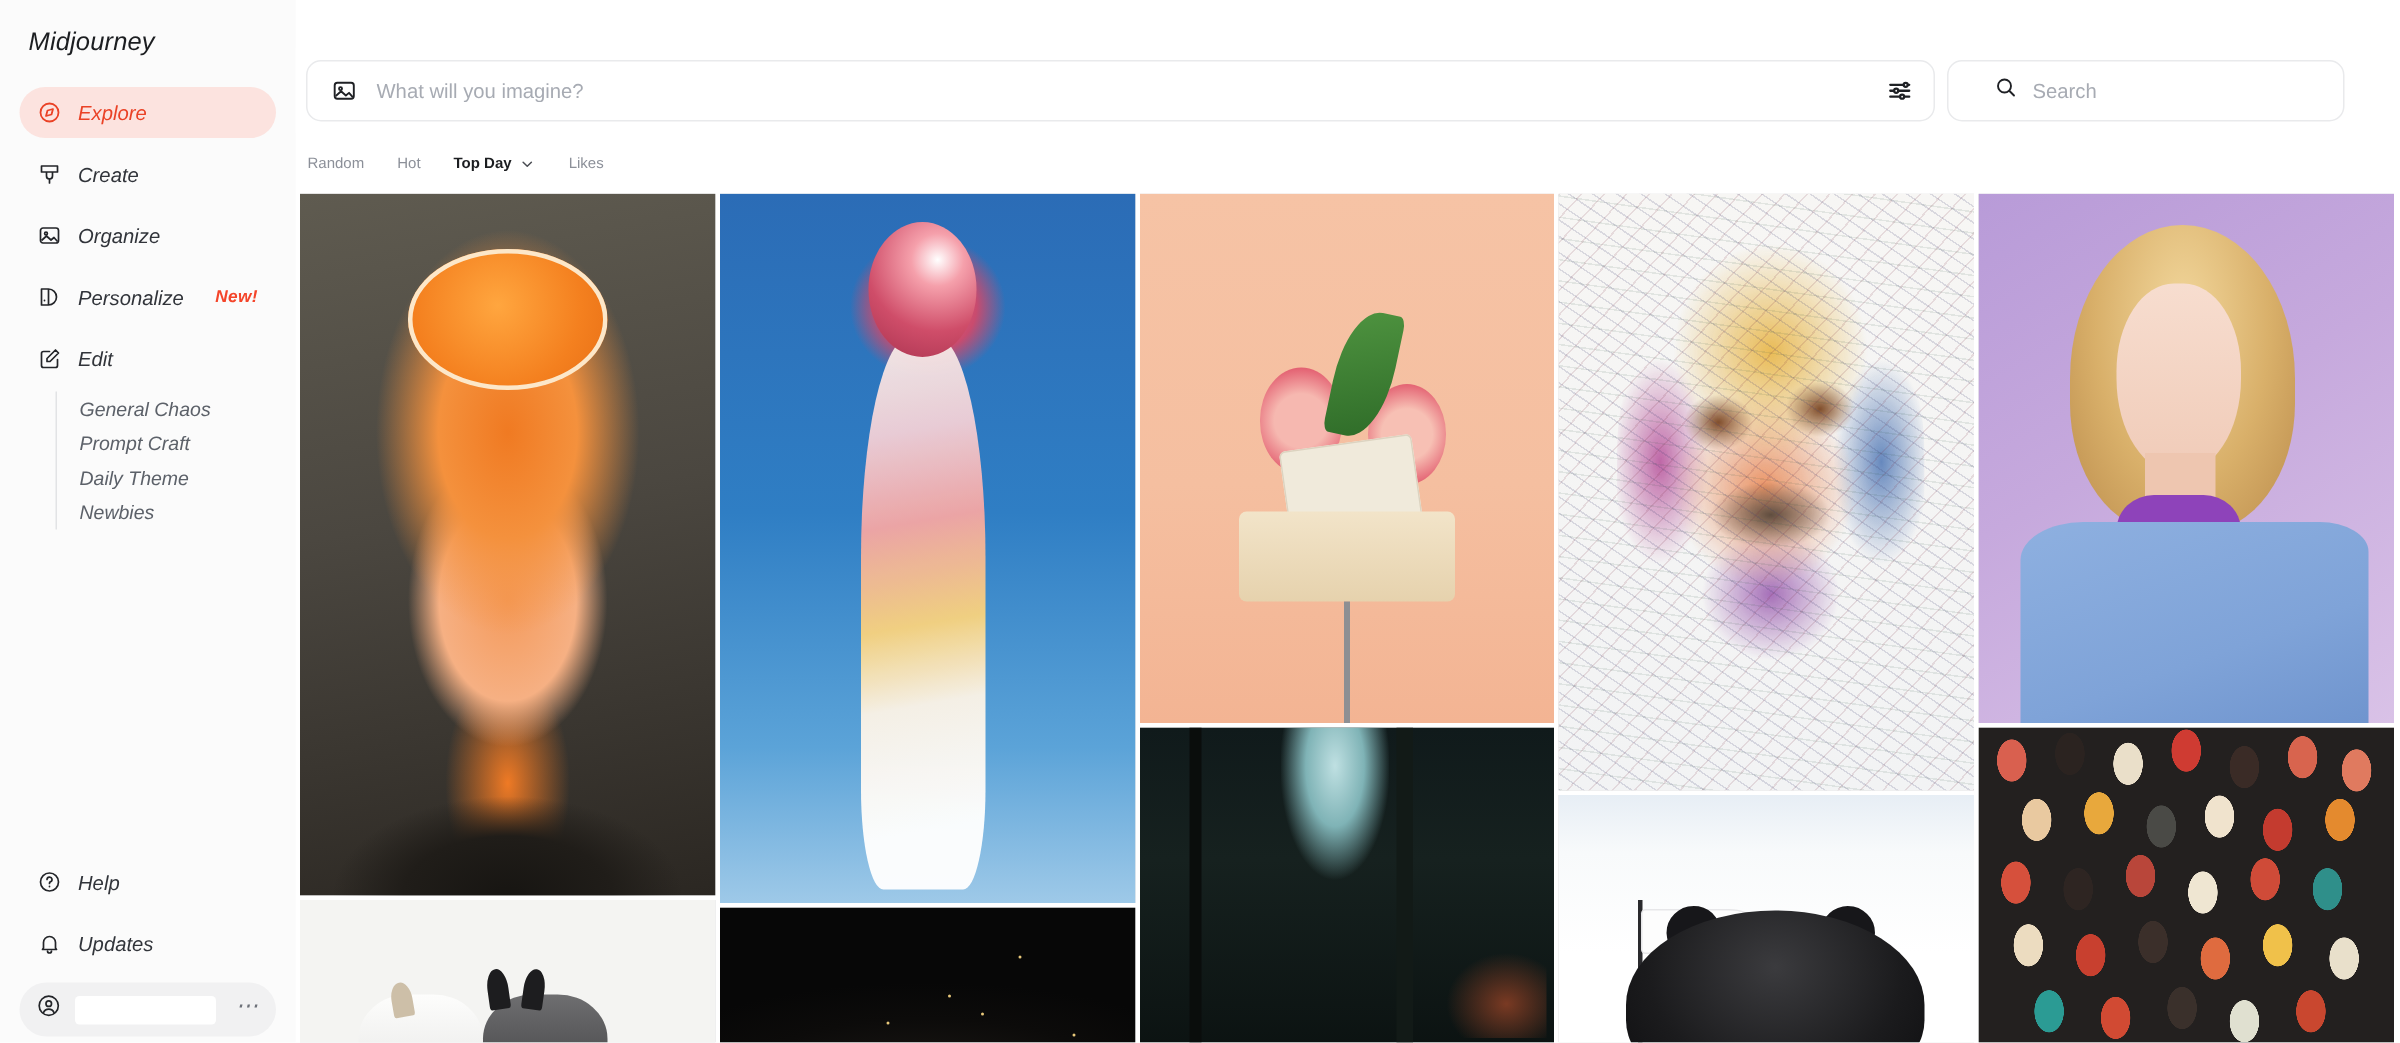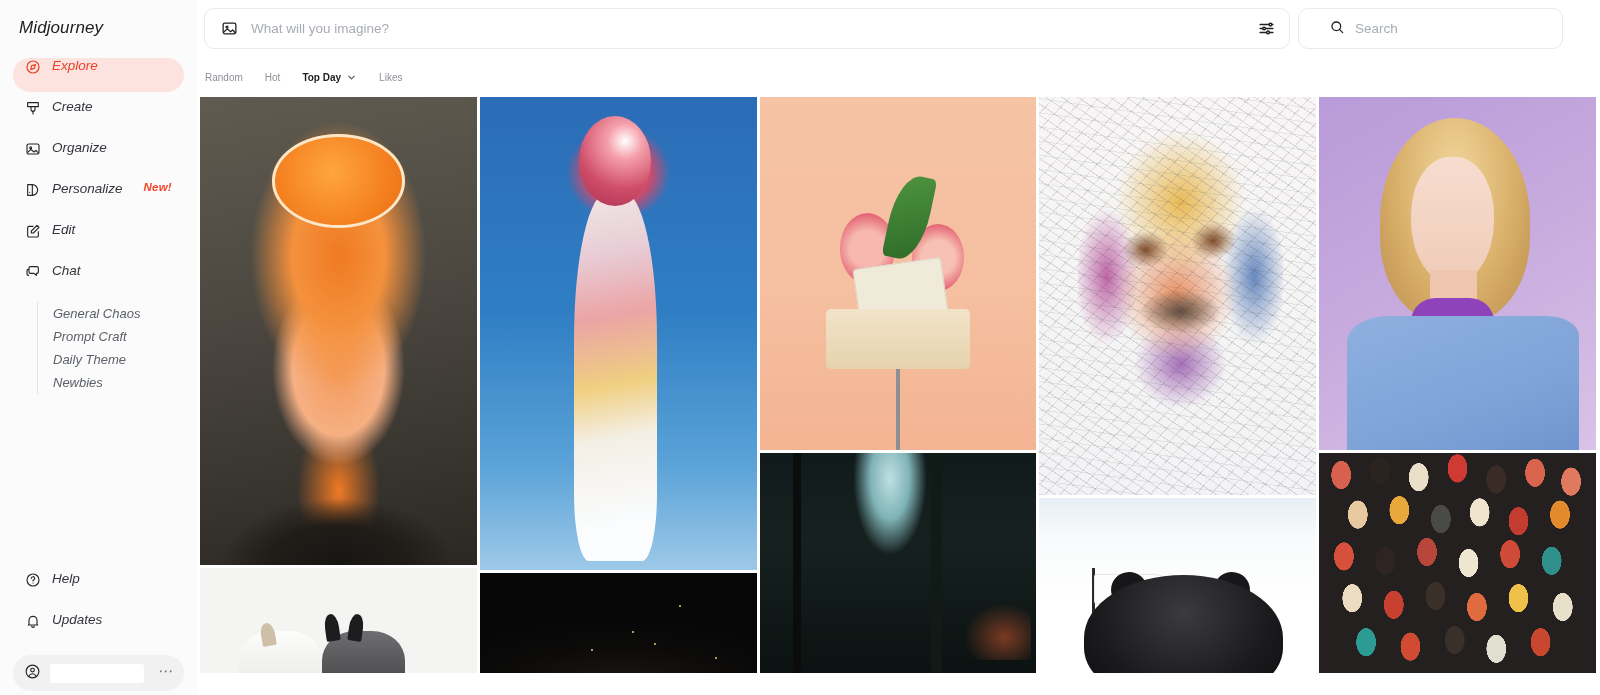--- a/index.html
+++ b/index.html
@@ -22,21 +22,21 @@
     font-style: italic;
   }
   .brand {
     font-size: 17px; font-weight: 400; color: #1c1e21;
     letter-spacing: .1px;
     padding: 18px 0 0 19px;
     height: 48px;
   }
   .nav { padding: 10px 13px 0 13px; }
   .nav-item {
-    display: flex; align-items: flex-start; gap: 11px;
+    display: flex; align-items: center; gap: 11px;
     height: 34px; padding: 0 11px;
     border-radius: 17px;
     margin-bottom: 7px;
     cursor: pointer;
     color: #31343a;
     font-size: 13.5px;
     position: relative;
   }
   .nav-item .ico { width: 17px; height: 17px; display:flex; align-items:center; justify-content:center; flex:0 0 17px; }
   .nav-item .ico svg { display:block; }
@@ -59,21 +59,21 @@
     height: 36px; padding: 0 11px;
     border-radius: 18px; background: #f1f1f2;
     margin-top: 9px; cursor:pointer;
   }
   .user-name-box { flex:1; height: 19px; background:#ffffff; border-radius:3px; margin-right:4px; }
   .dots { color:#6d7179; font-size:15px; letter-spacing:1px; line-height:8px; padding-bottom:5px;}
 
   
   .main { flex: 1; height: 695px; display:flex; flex-direction:column; background:#ffffff; }
 
-  .topbar { height: 57px; flex:0 0 57px; display:flex; align-items:center; gap: 8px; padding: 0 37px 0 7px; background:#ffffff;}
+  .topbar { height: 57px; flex:0 0 57px; display:flex; align-items:center; gap: 8px; padding: 0 37px 0 7px; background:#ffffff;margin-top:32px;}
   .imagine-bar {
     flex: 1 1 auto;
     height: 41px;
     border: 1px solid #e9eaec;
     border-radius: 10px;
     background: #fff;
     display:flex; align-items:center;
     padding: 0 12px 0 16px;
     gap: 12px;
     min-width: 0;
@@ -275,29 +275,20 @@
       <div class="nav-item">
         <span class="ico">
           <svg width="16" height="16" viewBox="0 0 24 24" fill="none" stroke="#232529" stroke-width="1.7">
             <path d="M20 13v6a2 2 0 0 1-2 2H6a2 2 0 0 1-2-2V7a2 2 0 0 1 2-2h6" stroke-linecap="round"></path>
             <path d="M18 3.5 21 6.5 12.5 15H9.5v-3z" stroke-linejoin="round"></path>
           </svg>
         </span>
         <span class="label">Edit</span>
       </div>
 
-      <div class="nav-item">
-        <span class="ico">
-          <svg width="16" height="16" viewBox="0 0 24 24" fill="none" stroke="#232529" stroke-width="1.7">
-            <path d="M8 4h10a2 2 0 0 1 2 2v6a2 2 0 0 1-2 2h-1v3l-3.5-3H8a2 2 0 0 1-2-2V6a2 2 0 0 1 2-2z" stroke-linejoin="round"></path>
-            <path d="M6 8H5a2 2 0 0 0-2 2v5a2 2 0 0 0 2 2h1" stroke-linejoin="round"></path>
-          </svg>
-        </span>
-        <span class="label">Chat</span>
-      </div>
 
       <div class="subnav">
         <div class="subnav-item">General Chaos</div>
         <div class="subnav-item">Prompt Craft</div>
         <div class="subnav-item">Daily Theme</div>
         <div class="subnav-item">Newbies</div>
       </div>
 
 
     </nav>

